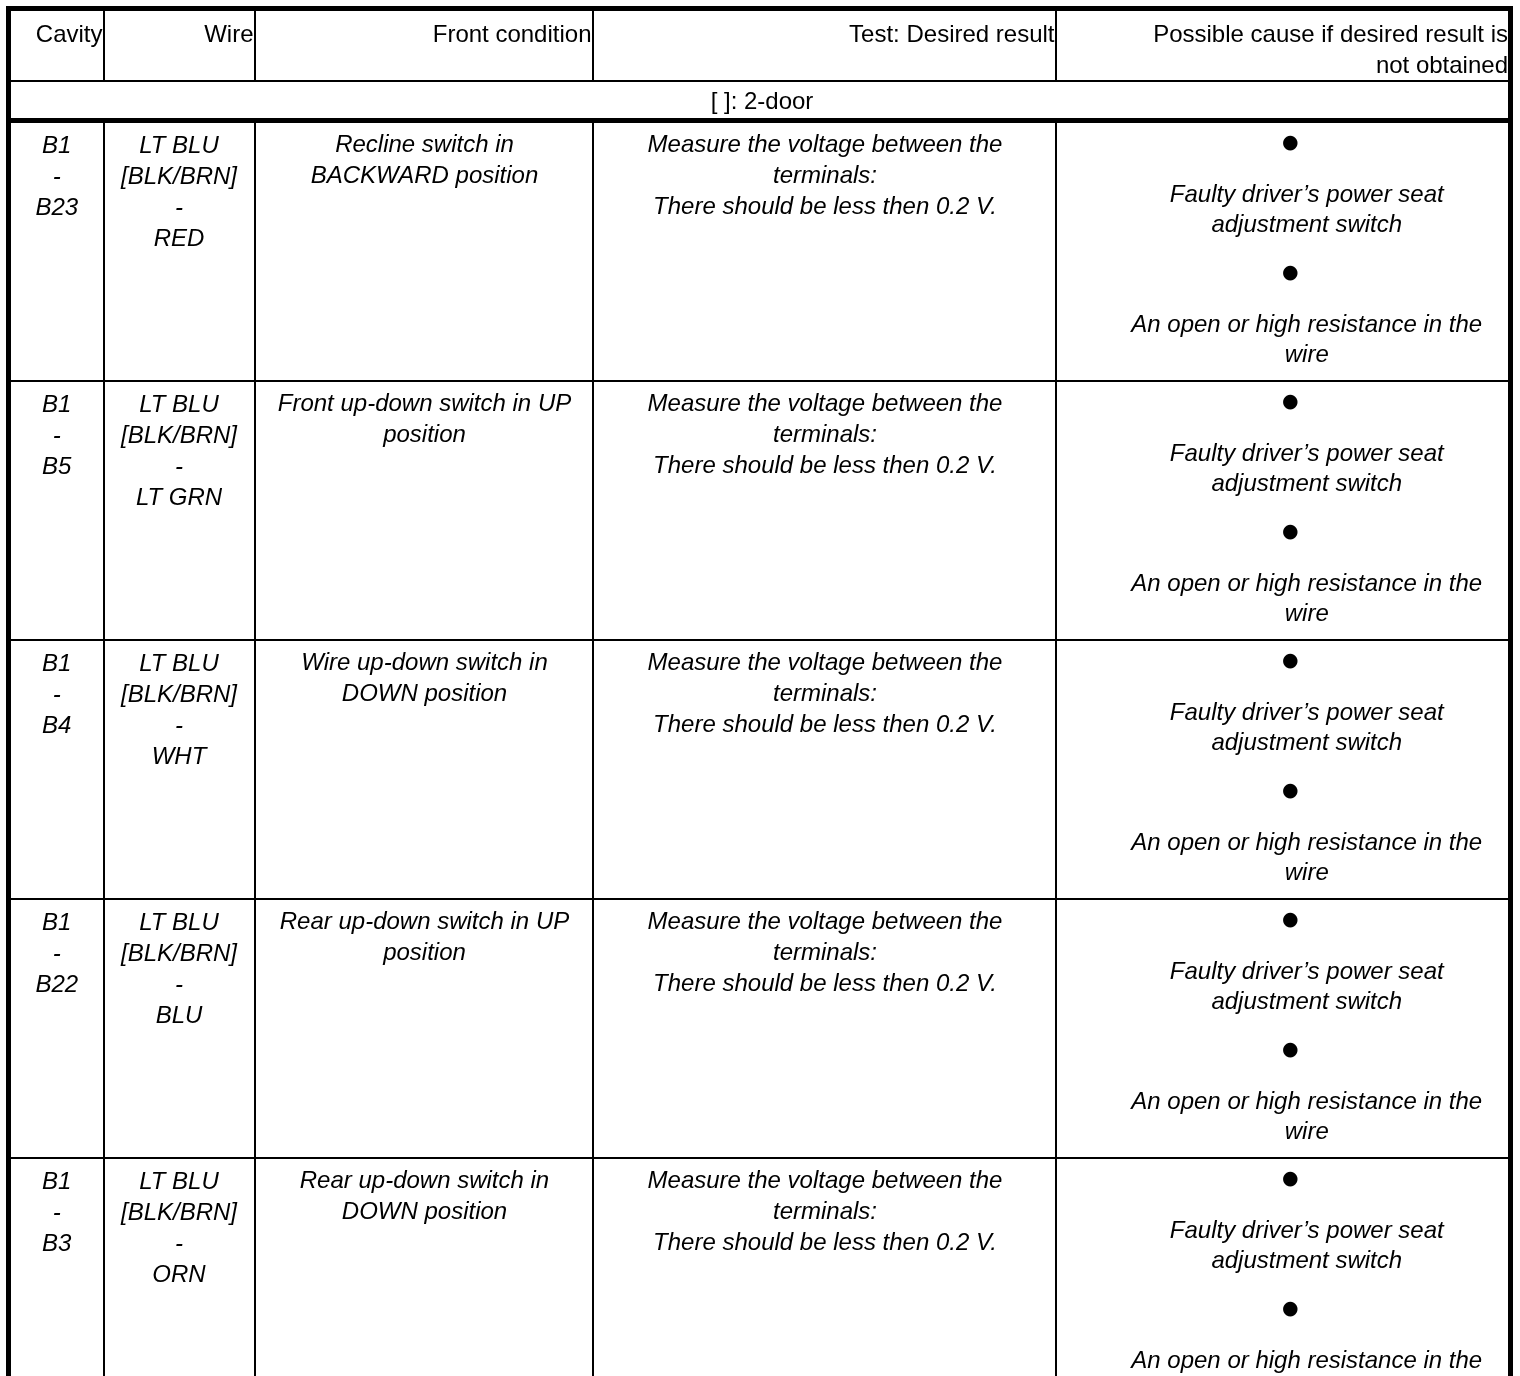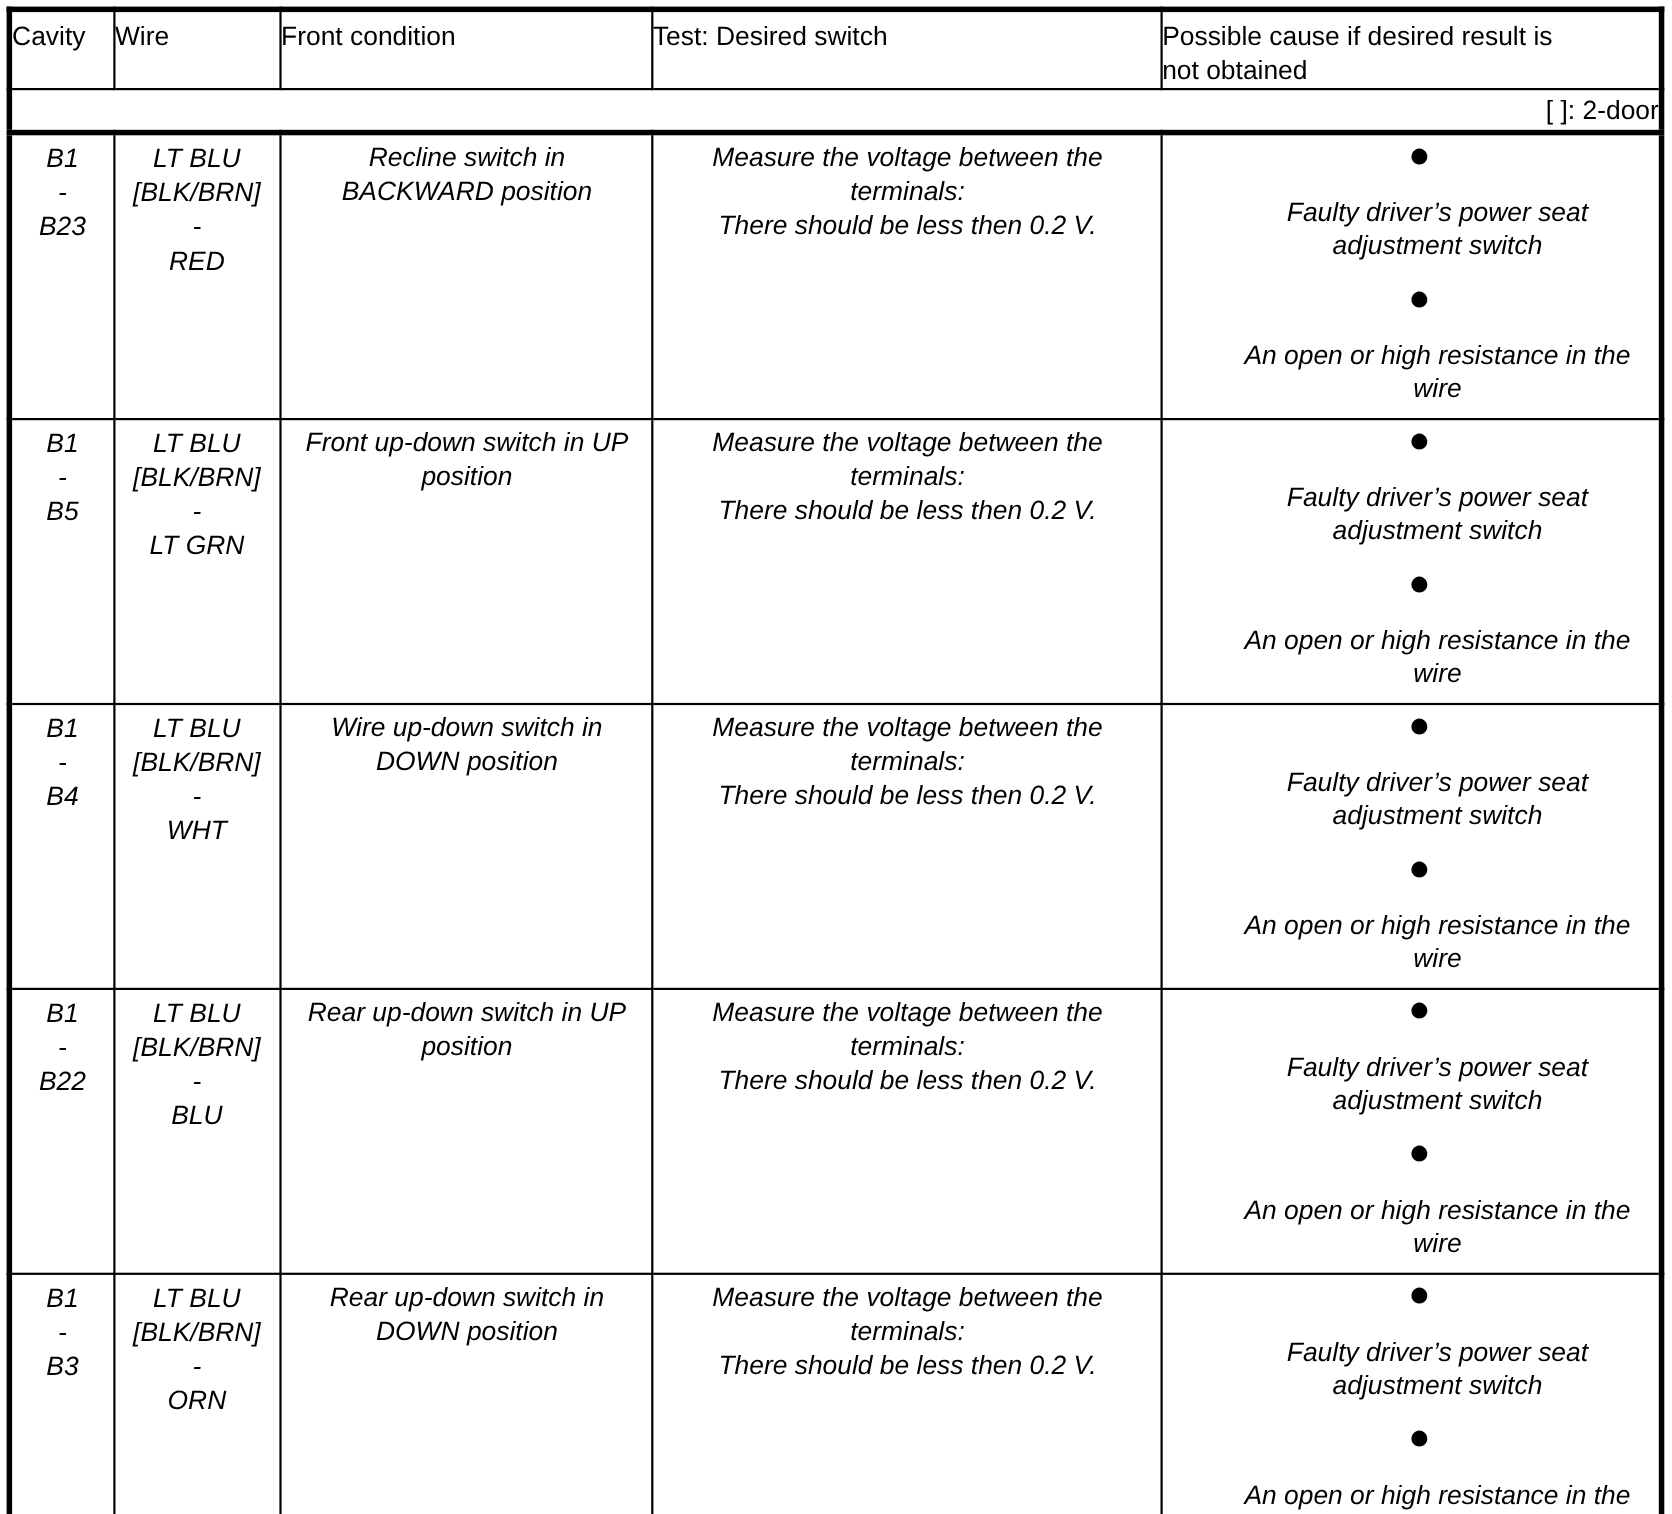--- a/index.html
+++ b/index.html
@@ -28,28 +28,28 @@
     vertical-align: top;
     font-size: 24px;
     line-height: 31px;
     padding: 0;
     overflow: hidden;
     word-wrap: break-word;
     text-align: center;
   }
   .diag th {
     font-weight: normal;
-    text-align: left;
+    text-align: right;
     height: 60px;
     padding-top: 7px;
     white-space: pre-line;
   }
   tr.note-row td {
     height: 32px;
-    text-align: right;
+    text-align: center;
     vertical-align: middle;
     padding: 2px 0 2px 5px;
     border-bottom: 5px solid #000;
   }
   tr.body-row td { height: 249px; font-style: italic; }
   td.cav, td.wire {
     text-align: center;
     padding-top: 6px;
     white-space: pre-line;
   }
@@ -84,21 +84,21 @@
       <col style="width:151px">
       <col style="width:338px">
       <col style="width:463px">
       <col style="width:455px">
     </colgroup>
     <tbody>
         <tr>
       <th>Cavity</th>
       <th>Wire</th>
       <th>Front condition</th>
-      <th>Test: Desired switch</th>
+      <th>Test: Desired result</th>
       <th>Possible cause if desired result is
 not obtained</th>
     </tr>
     <tr class="note-row">
       <td colspan="5">[ ]: 2-door</td>
     </tr>
 
     <tr class="body-row">
       <td class="cav">B1
 -

